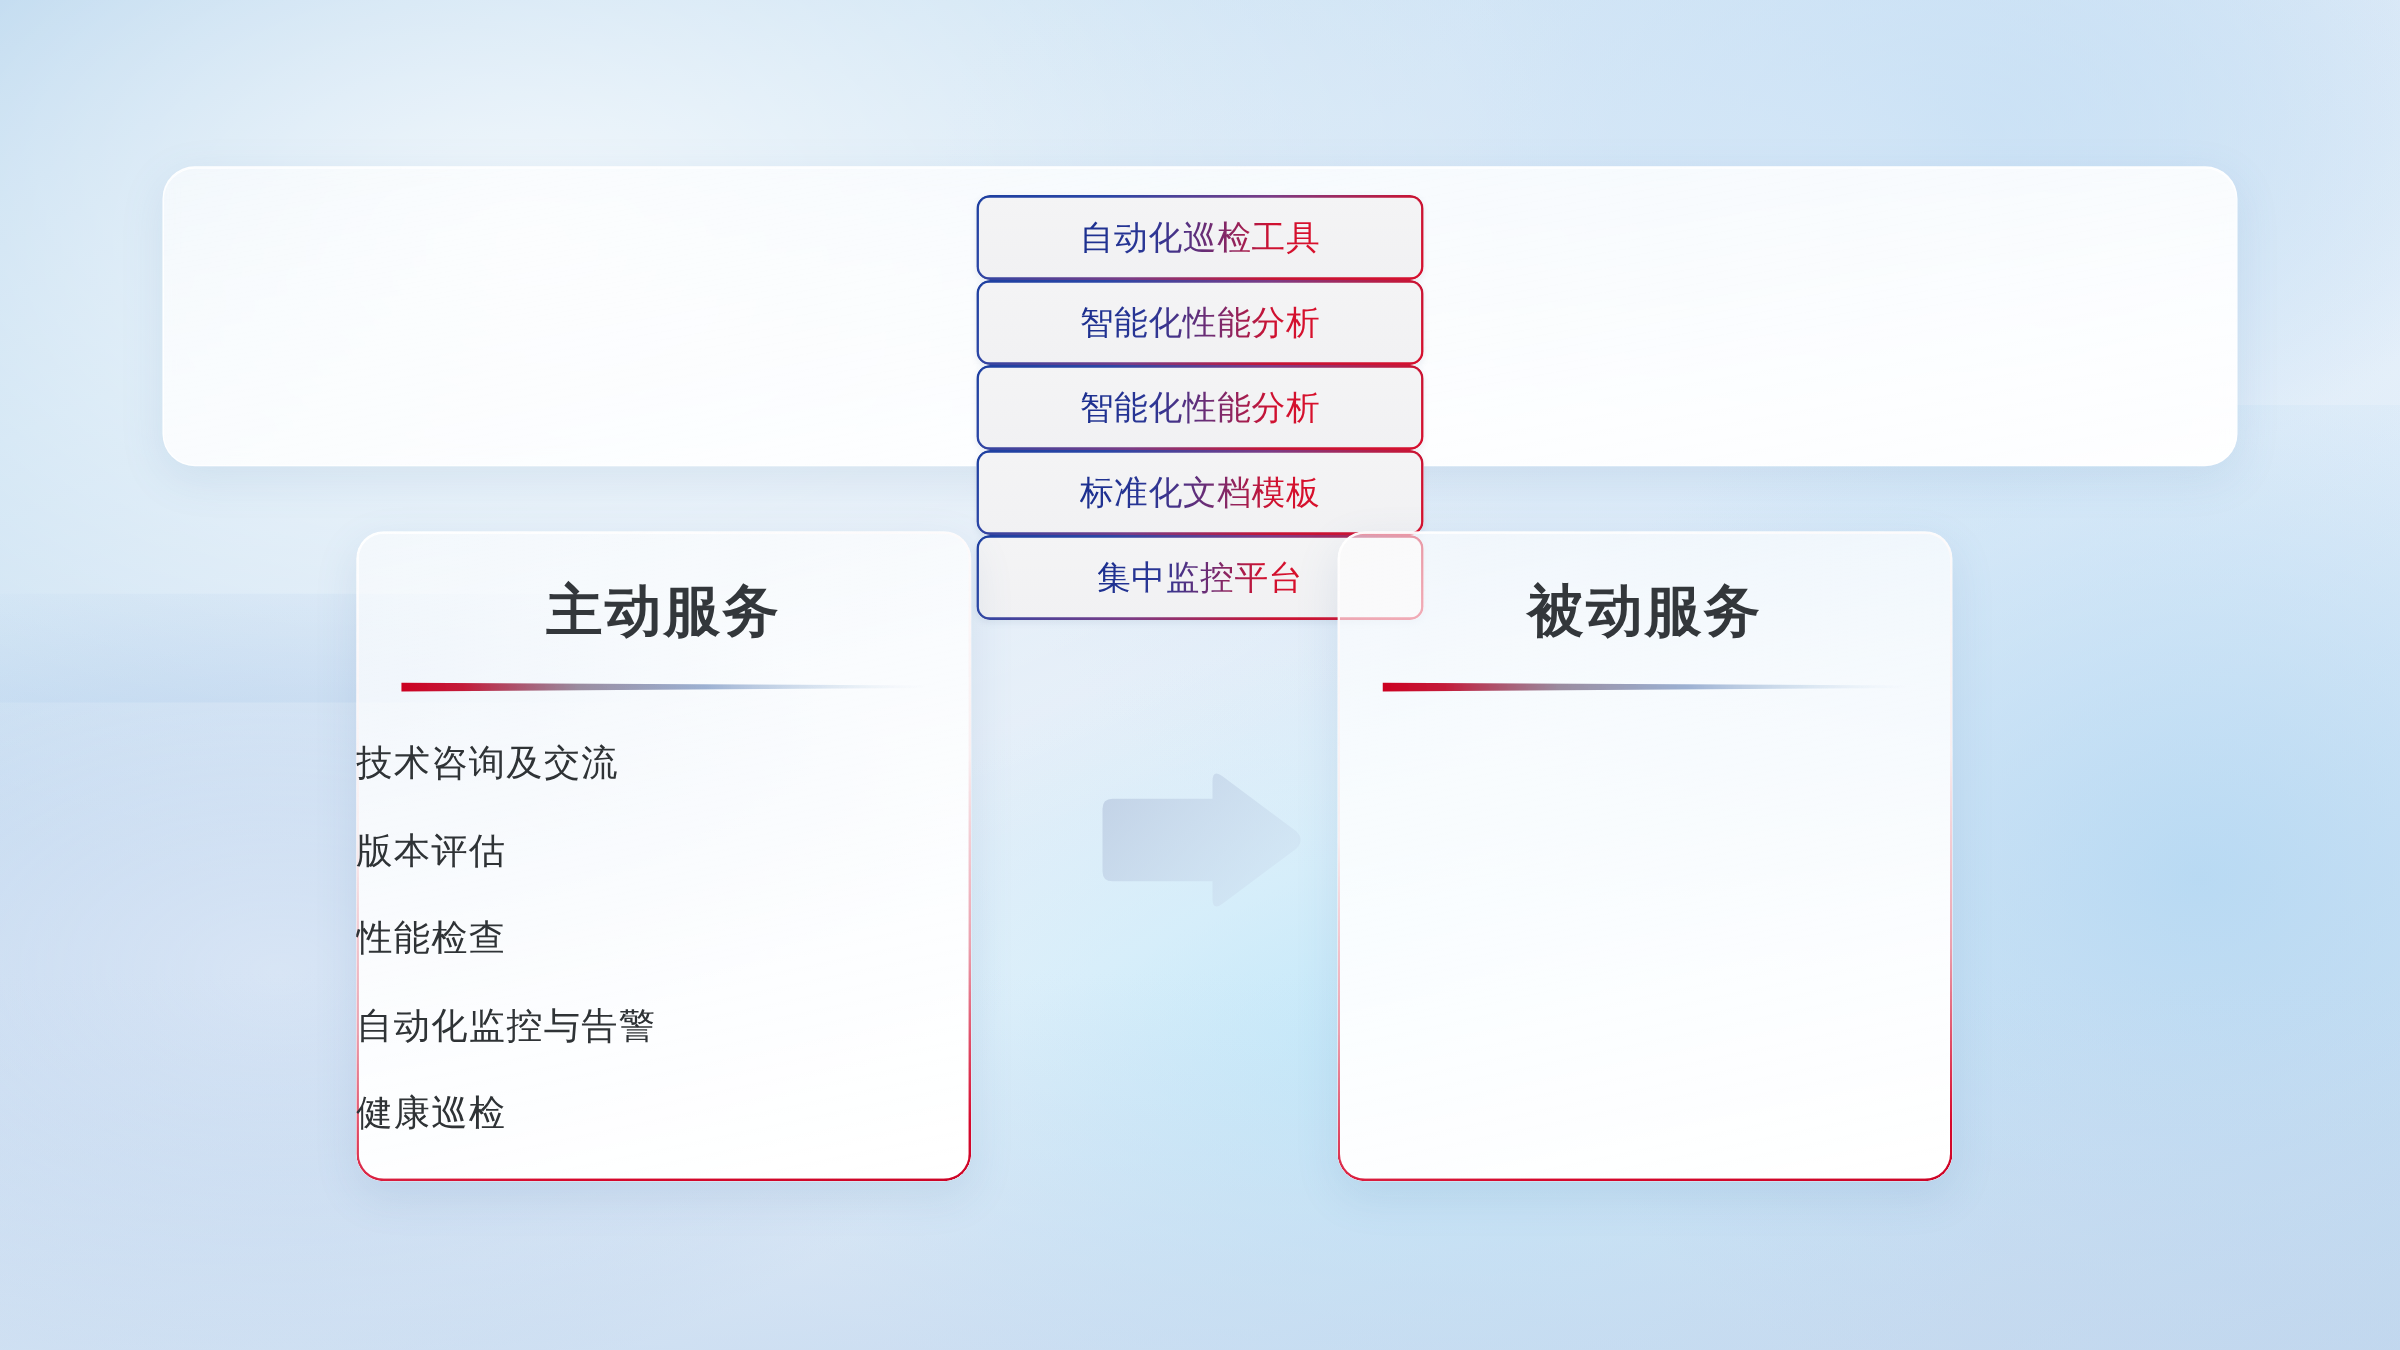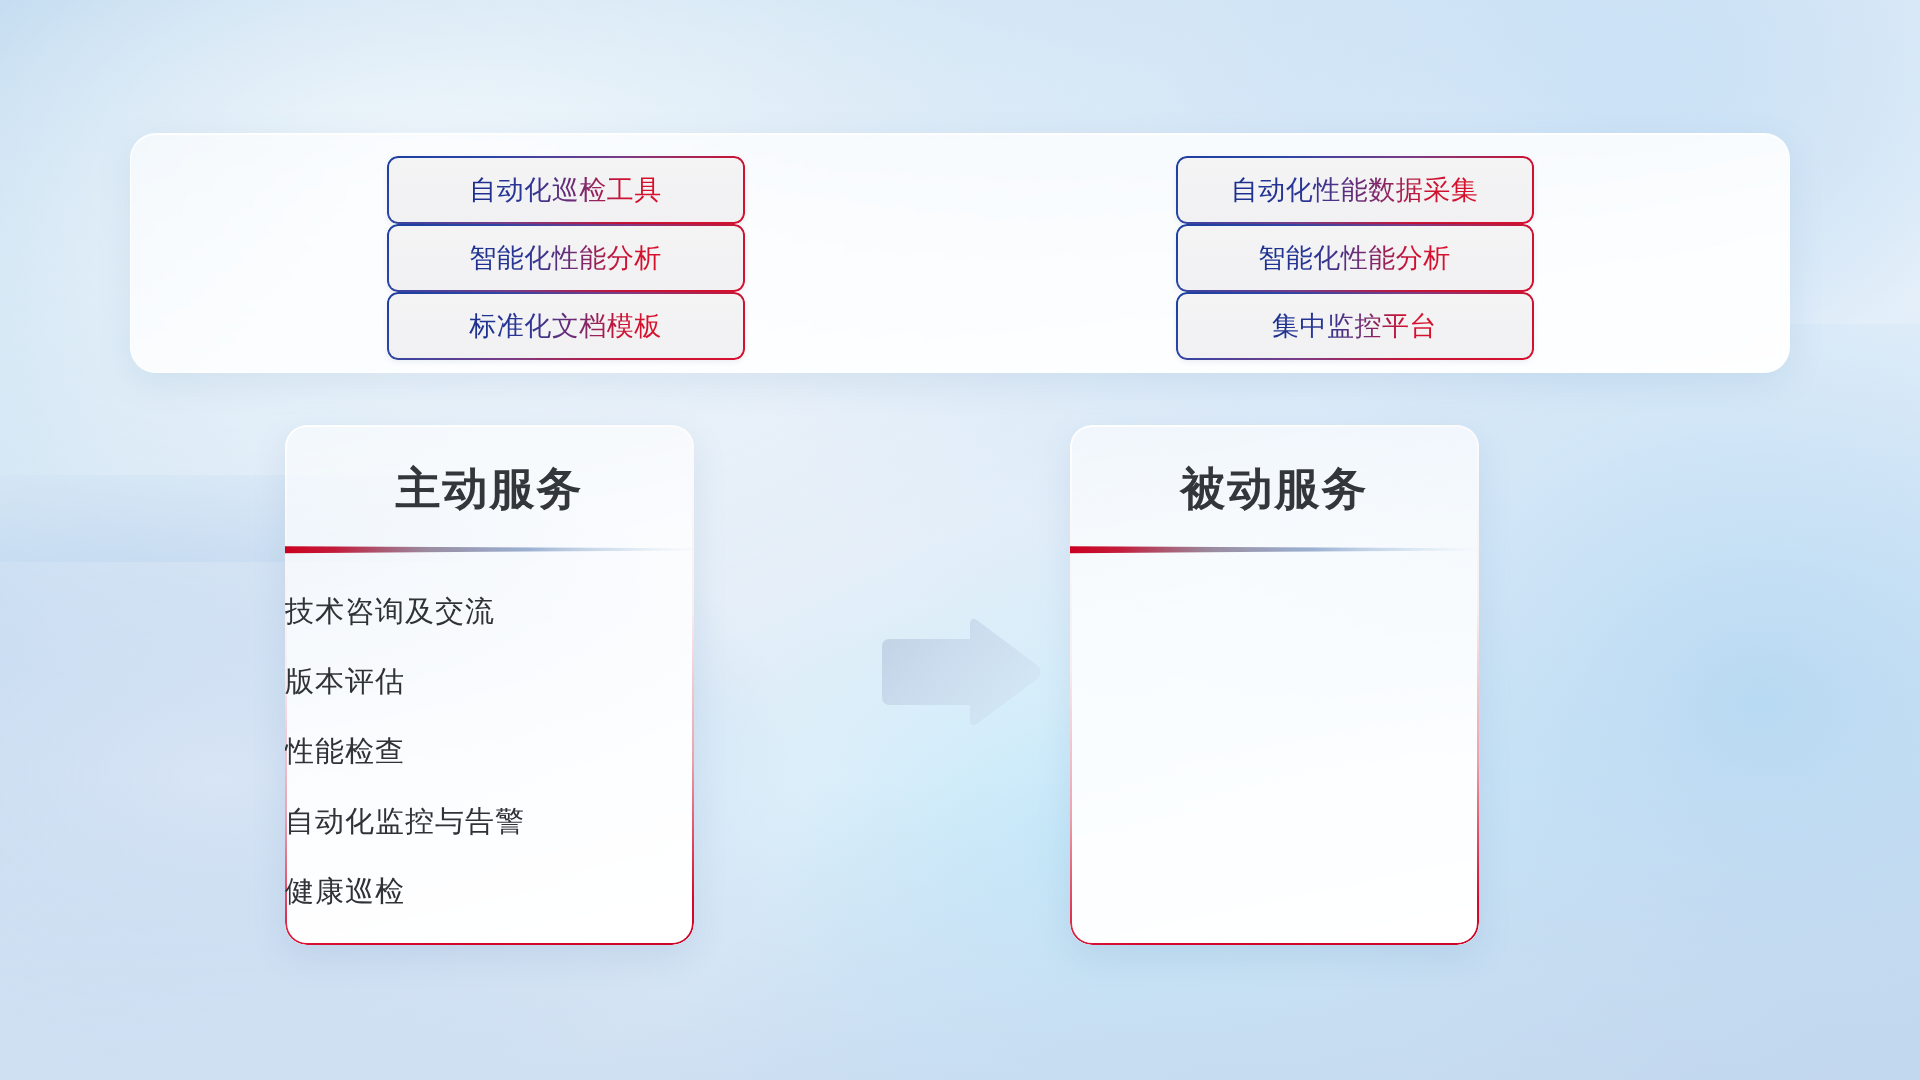--- a/index.html
+++ b/index.html
@@ -53,21 +53,21 @@
   
   #top-panel{
     position:absolute; left:130px; top:133px; width:1660px; height:240px;
     border-radius:26px;
     background:linear-gradient(170deg, rgba(255,255,255,.62) 0%, rgba(255,255,255,.80) 35%, rgba(255,255,255,.92) 72%, rgba(255,255,255,.97) 100%);
     border:1px solid rgba(255,255,255,.85);
     box-shadow:0 10px 34px rgba(84,128,178,.13), inset 0 1px 0 rgba(255,255,255,.9);
     backdrop-filter:blur(6px);
     z-index:2;
     display:grid;
-    grid-template-columns:repeat(2,1fr);
+    grid-template-columns:repeat(1,1fr);
     grid-template-rows:repeat(2,1fr);
     align-items:center;
     justify-items:center;
     padding:22px 40px 26px 40px;
   }
 
   .tag{
     position:relative;
     width:358px; height:68px;
     border-radius:11px;
@@ -96,21 +96,21 @@
     background:linear-gradient(90deg,#1b2f8f 0%,#2b3796 30%,#7a2a6d 58%,#cf1130 80%,#d9102b 100%);
     -webkit-background-clip:text;
             background-clip:text;
     color:transparent;
     -webkit-text-fill-color:transparent;
   }
 
   
   .card{
     position:absolute;
-    width:409px; height:520px;
+    width:492px; height:520px;
     top:425px;
     border-radius:22px;
     background:linear-gradient(168deg, rgba(255,255,255,.55) 0%, rgba(255,255,255,.78) 30%, rgba(255,255,255,.93) 65%, #ffffff 100%);
     box-shadow:0 12px 34px rgba(82,126,176,.14);
     z-index:3;
     overflow:hidden;
   }
   .card::before{
     content:"";
     position:absolute; inset:0;
@@ -181,23 +181,20 @@
   <div class="bg-g6"></div>
   <div class="bg-g7"></div>
 </div>
 
 <div id="top-panel">
 
   <div class="tag">
     <span class="tag-label">自动化巡检工具</span>
   </div>
 
-  <div class="tag">
-    <span class="tag-label">自动化性能数据采集</span>
-  </div>
 
   <div class="tag">
     <span class="tag-label">智能化性能分析</span>
   </div>
 
   <div class="tag">
     <span class="tag-label">智能化性能分析</span>
   </div>
 
   <div class="tag">

